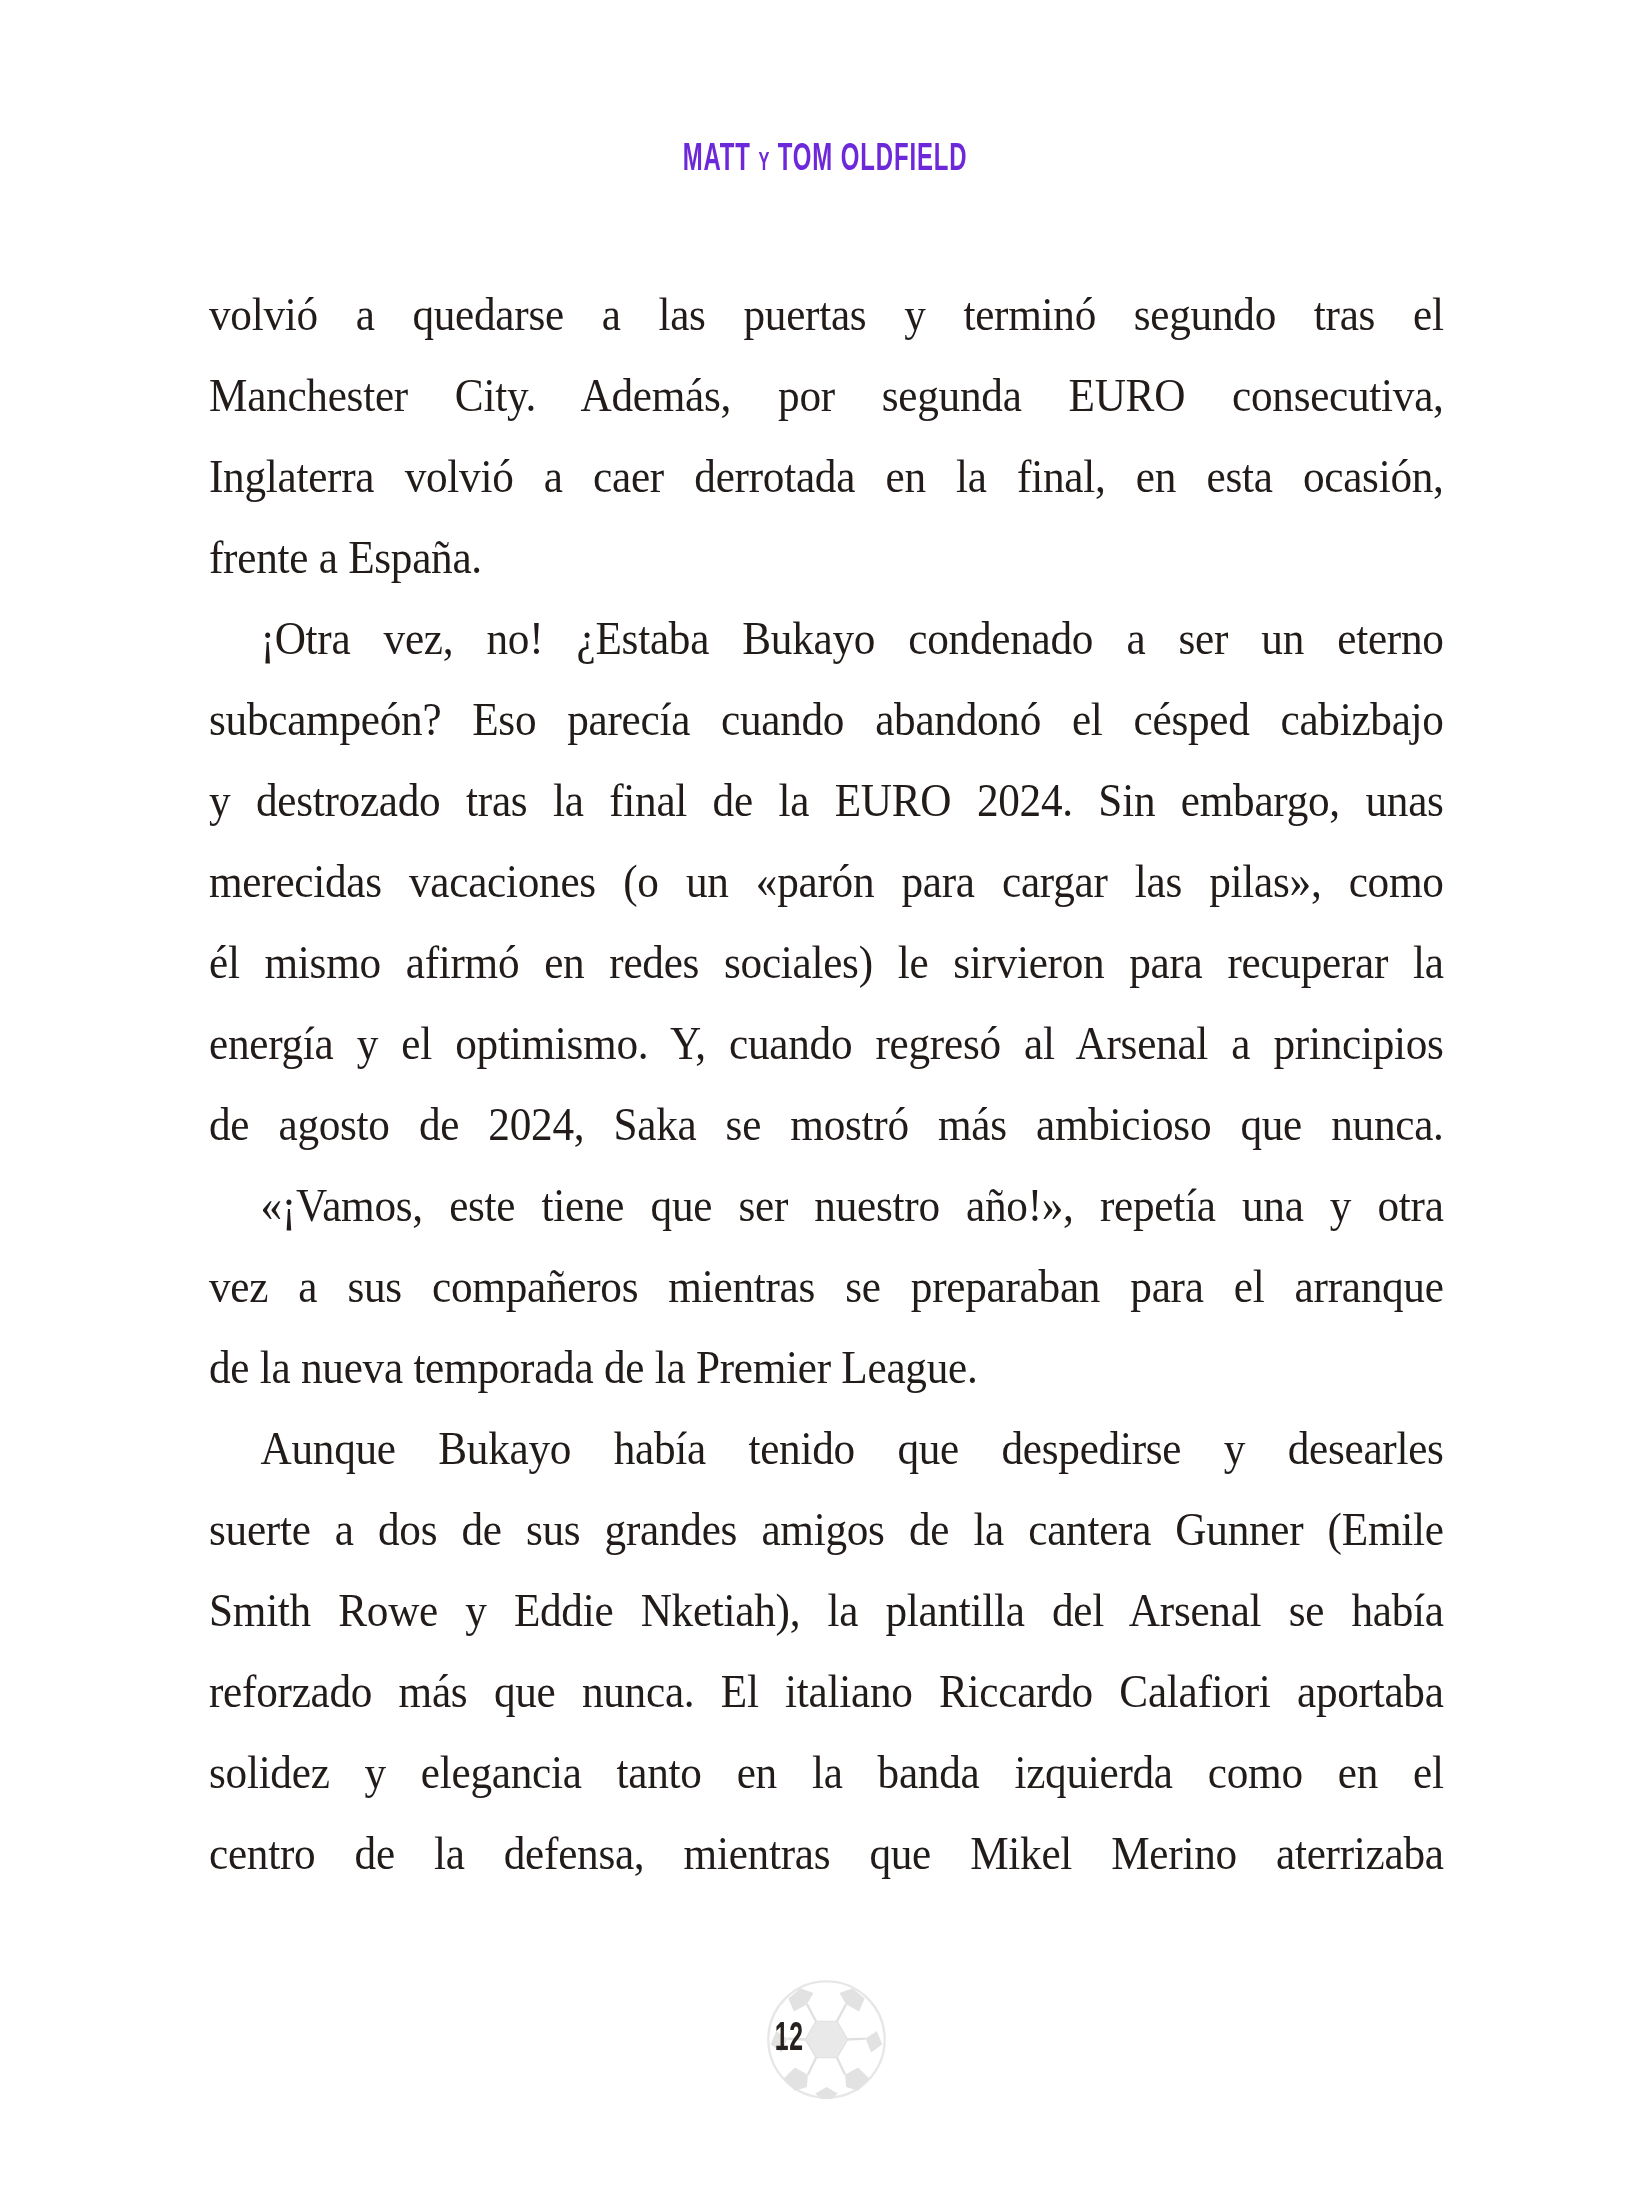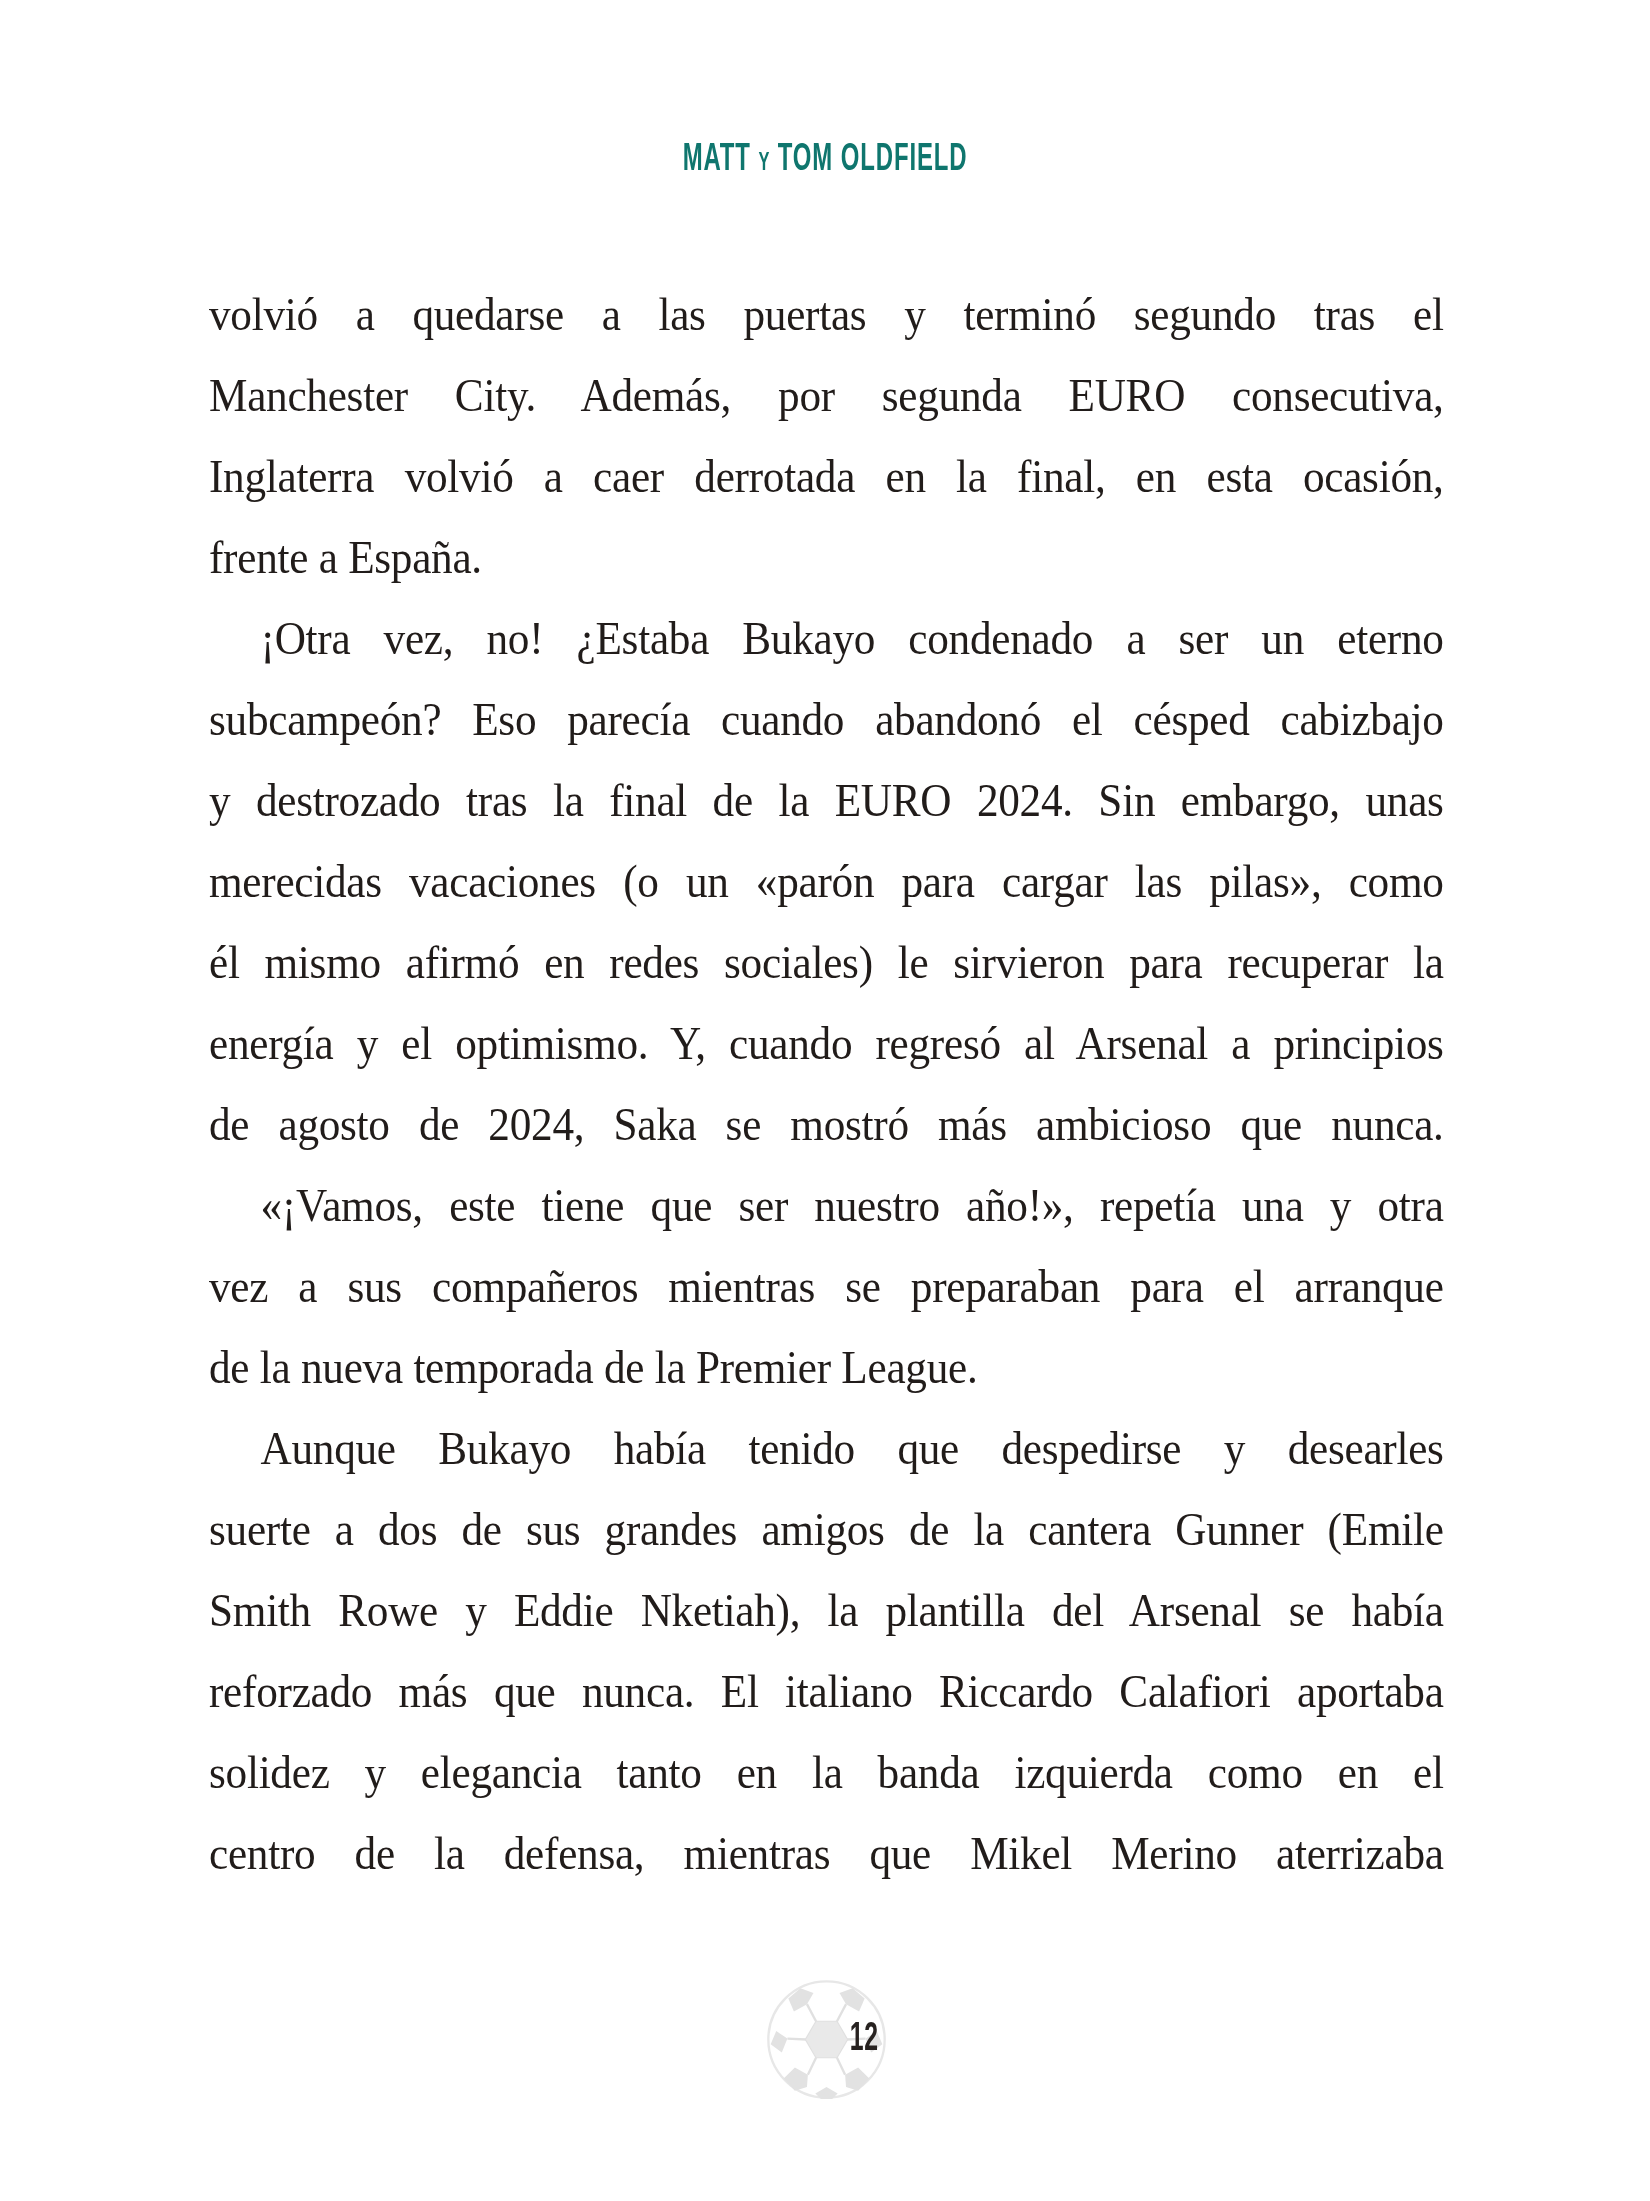--- a/index.html
+++ b/index.html
@@ -12,21 +12,21 @@
     font-family: "Liberation Serif", "DejaVu Serif", serif;
   }
 
   
   .header {
     position: absolute;
     top: 138px;
     left: 0;
     width: 100%;
     text-align: center;
-    color: #0f766e;
+    color: #6d28d9;
   }
   .header-inner {
     display: inline-block;
     transform: scaleX(0.63);
     transform-origin: center top;
     font-family: "Liberation Sans", sans-serif;
     font-weight: 700;
     font-size: 38px;
     line-height: 38px;
     letter-spacing: 1.4px;
@@ -69,21 +69,21 @@
     width: 121px;
     height: 121px;
   }
   .folio-wrap svg { position: absolute; left: 0; top: 0; }
   .page-num {
     position: absolute;
     left: 0; top: 0;
     width: 121px; height: 121px;
     display: flex;
     align-items: center;
-    justify-content: flex-end;
+    justify-content: flex-start;
   }
   .page-num span {
     display: inline-block;
     transform: scaleX(0.62) translateY(-2.8px);
     font-family: "Liberation Sans", sans-serif;
     font-weight: 700;
     font-size: 40px;
     color: #272220;
     letter-spacing: 0.9px;
   }

